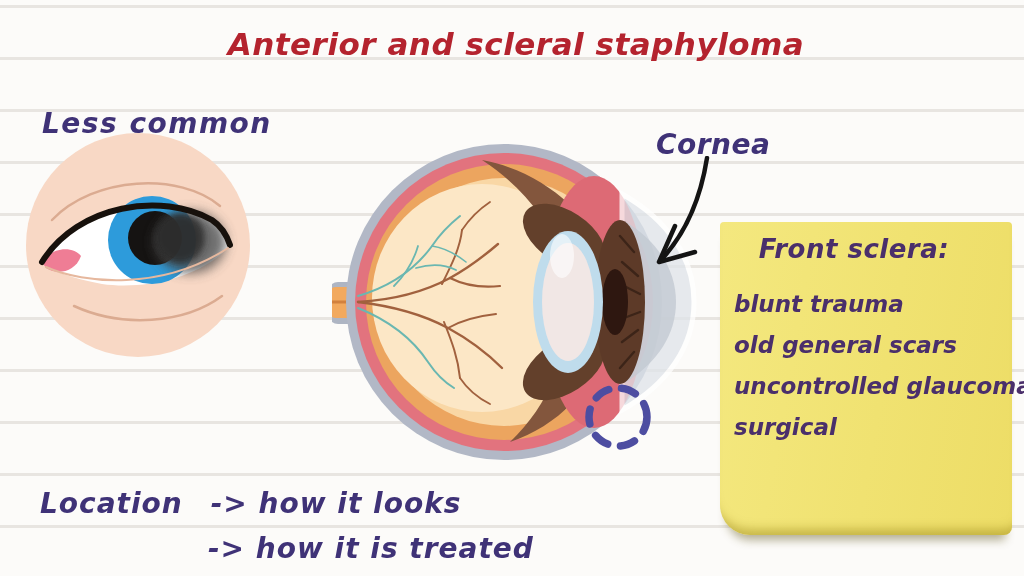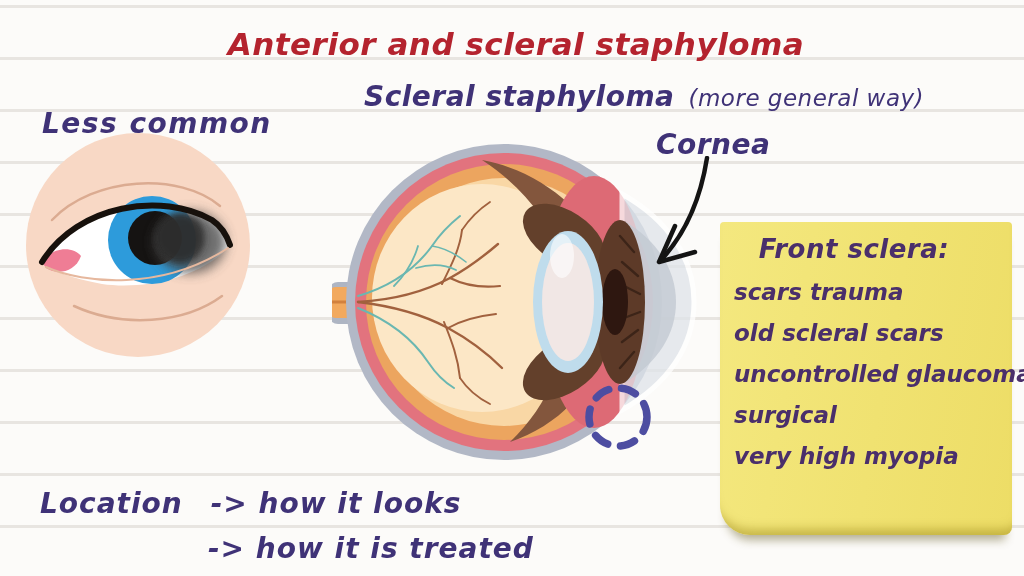--- a/index.html
+++ b/index.html
@@ -28,35 +28,32 @@
   .cross-eye-svg{position:absolute;left:332px;top:136px;}
   .arrow-svg{position:absolute;left:645px;top:156px;}
 
   .sticky-note{
     position:absolute;left:720px;top:222px;width:292px;height:313px;
     background:linear-gradient(100deg,#f4e87f 0%,#f0e271 55%,#eddd66 100%);
     border-radius:4px 4px 8px 30px;
     box-shadow:0 12px 10px -7px rgba(90,80,20,.45), inset 0 -14px 10px -8px rgba(160,140,30,.5);
     color:#4a2f6b;box-sizing:border-box;padding:12px 8px 8px 14px;
   }
-  .note-title{text-align:center;font-size:26px;font-weight:600;margin-bottom:8px;padding-right:30px;}
+  .note-title{text-align:center;font-size:26px;font-weight:600;margin-bottom:20px;padding-right:30px;}
   .note-item{font-size:23px;font-weight:600;line-height:41px;letter-spacing:0;white-space:nowrap;}
 </style>
 </head>
 <body>
 
 <div class="canvas">
 
   <div class="title hand">Anterior and scleral staphyloma</div>
 
   <div class="label less-common hand">Less common</div>
 
-  <div class="label scleral-row hand">
-    <span>Scleral staphyloma</span><span class="paren">(more general way)</span>
-  </div>
 
   <div class="label cornea hand">Cornea</div>
 
   <svg class="front-eye-svg" width="232" height="238" viewBox="0 0 232 238">
     <defs>
       <filter id="blurA" x="-50%" y="-50%" width="200%" height="200%">
           <feGaussianBlur stdDeviation="6"></feGaussianBlur>
         </filter>
       <filter id="blurB" x="-50%" y="-50%" width="200%" height="200%">
           <feGaussianBlur stdDeviation="3"></feGaussianBlur>
@@ -123,25 +120,24 @@
     <circle cx="286" cy="281" r="29" fill="none" stroke="#4d4da1" stroke-width="7.5" stroke-dasharray="15 13" stroke-linecap="round"></circle>
   </svg>
 
   <svg class="arrow-svg" width="80" height="120" viewBox="0 0 80 120">
     <path d="M 62,2 C 56,40 42,76 16,104" stroke="#141414" stroke-width="4.5" fill="none" stroke-linecap="round"></path>
     <path d="M 30,70 L 14,106 L 50,96" stroke="#141414" stroke-width="4.5" fill="none" stroke-linecap="round" stroke-linejoin="round"></path>
   </svg>
 
   <div class="sticky-note hand">
     <div class="note-title">Front sclera:</div>
-    <div class="note-item">scars trauma</div>
-    <div class="note-item">old scleral scars</div>
+    <div class="note-item">blunt trauma</div>
+    <div class="note-item">old general scars</div>
     <div class="note-item">uncontrolled glaucoma</div>
     <div class="note-item">surgical</div>
-    <div class="note-item">very high myopia</div>
   </div>
 
   <div class="label bottom-line1 hand">
     <span>Location</span><span class="gap"></span><span>-&gt; how it looks</span>
   </div>
   <div class="label bottom-line2 hand">-&gt; how it is treated</div>
 
 </div>
 
 </body></html>

